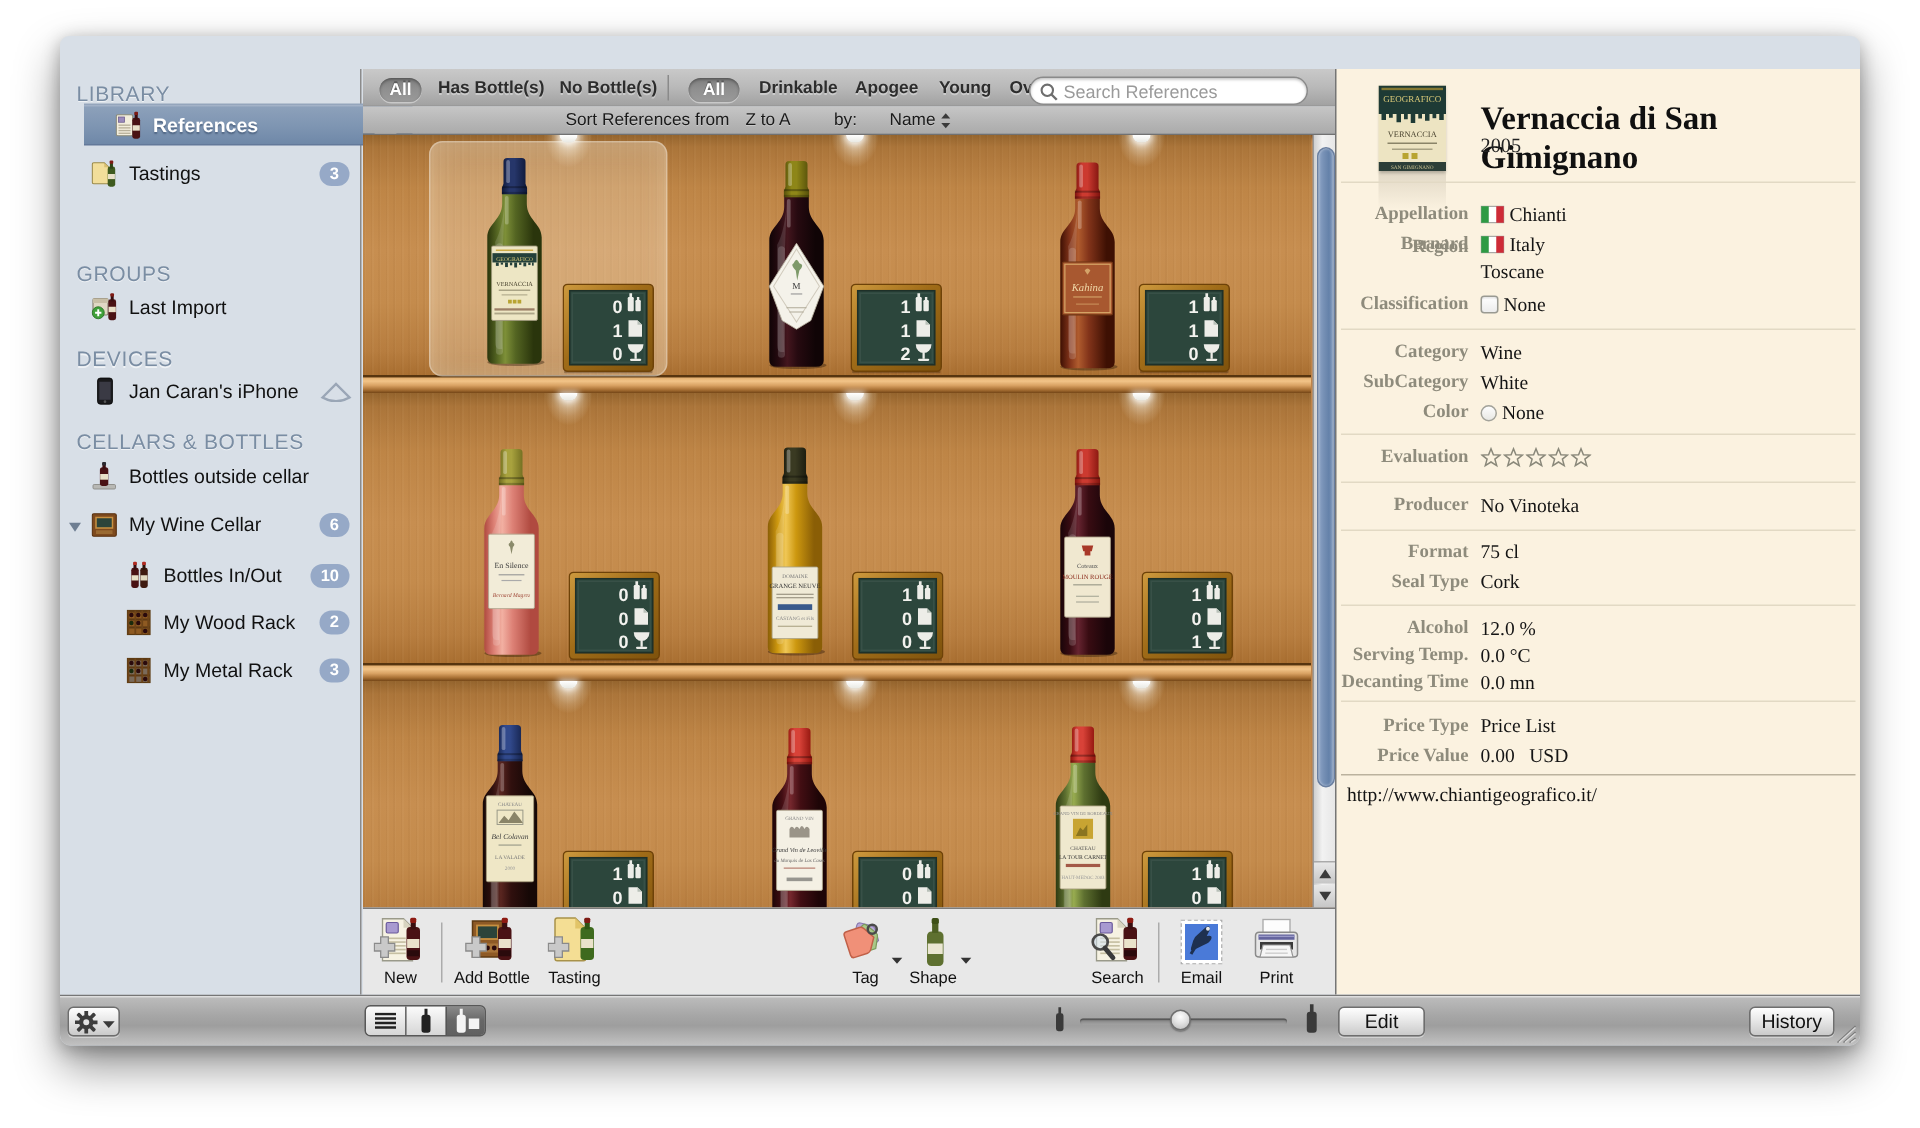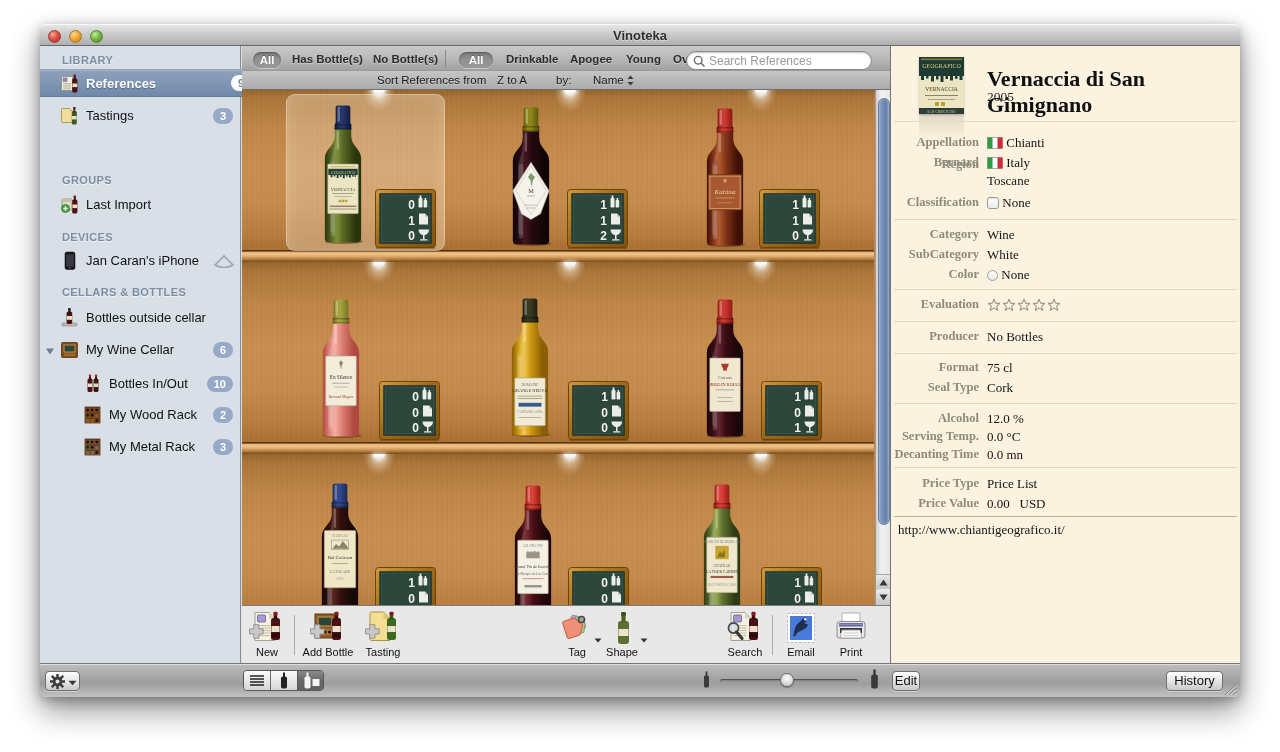--- a/index.html
+++ b/index.html
@@ -3,25 +3,25 @@
 *{margin:0;padding:0;box-sizing:border-box}
 html,body{width:1280px;height:752px;background:#fff;font-family:"Liberation Sans",sans-serif;overflow:hidden}
 #win{position:absolute;left:40px;top:24px;width:1200px;height:673px;border-radius:6px 6px 7px 7px;
  box-shadow:0 14px 30px rgba(0,0,0,0.42),0 3px 12px rgba(0,0,0,0.28);background:#D8DFE7}
 #titlebar{position:absolute;left:0;top:0;width:1200px;height:22px;border-radius:5px 5px 0 0;
  background:linear-gradient(180deg,#E9E9E9 0%,#CFCFCF 40%,#B4B4B4 90%,#AFAFAF 100%);
  border-bottom:1px solid #676767;box-shadow:inset 0 1px 0 rgba(255,255,255,0.7)}
 #titlebar .tl{position:absolute;top:5.5px;width:13px;height:13px;border-radius:50%}
 #title{position:absolute;left:0;right:0;top:4px;text-align:center;font-size:13px;font-weight:bold;color:#2e2e2e;text-shadow:0 1px 1px rgba(255,255,255,0.55)}
 #sidebar{position:absolute;left:0;top:22px;width:201px;height:617px;background:#D8DFE7;border-right:1px solid #8B8B8B}
-.shead{position:absolute;left:22px;font-size:11px;font-weight:bold;color:#7A8DA3;letter-spacing:0.4px;text-shadow:0 1px 0 rgba(255,255,255,0.6)}
+.shead{position:absolute;left:11px;font-size:14px;font-weight:normal;color:#7A8DA3;letter-spacing:0.4px;text-shadow:0 1px 0 rgba(255,255,255,0.6)}
 .srow{position:absolute;left:0;width:201px;height:26px;font-size:13px;color:#111}
 .badge{position:absolute;right:8px;top:5px;height:16px;border-radius:8px;background:#96A9C7;color:#fff;
  font-size:11px;font-weight:bold;line-height:16px;padding:0 7px;text-shadow:none}
-#selrow{position:absolute;left:0;top:23px;width:219px;height:28px;
+#selrow{position:absolute;left:16px;top:23px;width:219px;height:28px;
  background:linear-gradient(180deg,#A9B7CB 0%,#8CA0BA 6%,#7E95B2 55%,#6F88A8 100%);
  border-top:1px solid #94A5BC;border-bottom:1px solid #63799A}
 #selrow .lab{color:#fff;font-weight:bold;text-shadow:0 1px 1px rgba(40,60,90,0.5)}
 #selrow .badge{background:#fff;color:#7189A9}
 #main{position:absolute;left:202px;top:22px;width:648px;height:617px}
 #filterbar{position:absolute;left:0;top:0;width:648px;height:25px;
  background:linear-gradient(180deg,#C9C9C9 0%,#B9B9B9 50%,#A2A2A2 100%);border-bottom:1px solid #9A9A9A}
 .fitem{position:absolute;top:7px;font-size:11.5px;font-weight:bold;color:#2d2d2d;text-shadow:0 1px 0 rgba(255,255,255,0.35);white-space:nowrap}
 .fpill{position:absolute;top:6px;height:16px;border-radius:9px;background:linear-gradient(180deg,#7E7E7E,#8F8F8F 45%,#9A9A9A);
  color:#fff;font-size:11.5px;font-weight:bold;line-height:16px;text-align:center;text-shadow:0 -1px 0 rgba(0,0,0,0.3);
@@ -58,26 +58,20 @@
 .rlab{position:absolute;width:88px;text-align:right;font-size:12.5px;font-weight:bold;color:#8E8B7C;white-space:nowrap}
 .rval{position:absolute;left:96px;font-size:13px;color:#141414;white-space:nowrap}
 #bottombar{position:absolute;left:0;top:639px;width:1200px;height:34px;border-radius:0 0 7px 7px;
  background:linear-gradient(180deg,#BDBDBD 0%,#A6A6A6 40%,#9E9E9E 60%,#C2C2C2 100%);
  border-top:1px solid #767676;box-shadow:inset 0 1px 0 rgba(255,255,255,0.5)}
 .btn{position:absolute;height:20px;border-radius:4px;border:1px solid #6e6e6e;
  background:linear-gradient(180deg,#FEFEFE 0%,#E8E8E8 45%,#CACACA 100%);
  font-size:13px;color:#111;text-align:center;line-height:18px;box-shadow:0 1px 0 rgba(255,255,255,0.4)}
 </style></head><body>
 <div id="win">
-    <div id="titlebar">
-<div class="tl" style="left:8px;background:radial-gradient(circle at 35% 30%,#F8A8A0 0%,#E4574A 40%,#C33A2E 75%,#8E1E16 100%);border:0.5px solid #9a3a30"></div>
-<div class="tl" style="left:29px;background:radial-gradient(circle at 35% 30%,#FCD888 0%,#EFA83C 45%,#D88A20 80%,#9A5E10 100%);border:0.5px solid #a87828"></div>
-<div class="tl" style="left:50px;background:radial-gradient(circle at 35% 30%,#C0EC9A 0%,#77B842 45%,#55962A 80%,#356A14 100%);border:0.5px solid #5a8a38"></div>
-<div id="title">Vinoteka</div>
-    </div>
     <div id="sidebar">
       <div class="shead" style="top:8px">LIBRARY</div>
       <div class="shead" style="top:128px">GROUPS</div>
       <div class="shead" style="top:185px">DEVICES</div>
       <div class="shead" style="top:240px">CELLARS &amp; BOTTLES</div>
       <div id="selrow">
         <div class="ic" style="position:absolute;left:21px;top:4px">
           <svg width="18" height="20" viewBox="0 0 18 20" style="display:block">
             <rect x="0.5" y="2.5" width="11" height="14" rx="1" fill="#F2EDDC" stroke="#8a8a7a" stroke-width="0.8"></rect>
             <rect x="2" y="4" width="4" height="3.5" fill="#9A8ABC" stroke="#6a5a8c" stroke-width="0.5"></rect>
@@ -1142,21 +1136,21 @@
         </svg><svg width="14" height="14" viewBox="0 0 14 14" style="vertical-align:-2.5px;margin-right:1px">
           <path d="M7,1.2 L8.6,5.2 L13,5.4 L9.6,8.1 L10.8,12.4 L7,10 L3.2,12.4 L4.4,8.1 L1,5.4 L5.4,5.2 Z" fill="none" stroke="#8a887a" stroke-width="1"></path>
         </svg><svg width="14" height="14" viewBox="0 0 14 14" style="vertical-align:-2.5px;margin-right:1px">
           <path d="M7,1.2 L8.6,5.2 L13,5.4 L9.6,8.1 L10.8,12.4 L7,10 L3.2,12.4 L4.4,8.1 L1,5.4 L5.4,5.2 Z" fill="none" stroke="#8a887a" stroke-width="1"></path>
         </svg><svg width="14" height="14" viewBox="0 0 14 14" style="vertical-align:-2.5px;margin-right:1px">
           <path d="M7,1.2 L8.6,5.2 L13,5.4 L9.6,8.1 L10.8,12.4 L7,10 L3.2,12.4 L4.4,8.1 L1,5.4 L5.4,5.2 Z" fill="none" stroke="#8a887a" stroke-width="1"></path>
         </svg><svg width="14" height="14" viewBox="0 0 14 14" style="vertical-align:-2.5px;margin-right:1px">
           <path d="M7,1.2 L8.6,5.2 L13,5.4 L9.6,8.1 L10.8,12.4 L7,10 L3.2,12.4 L4.4,8.1 L1,5.4 L5.4,5.2 Z" fill="none" stroke="#8a887a" stroke-width="1"></path>
         </svg></div>
       <div class="rlab" style="top:283px">Producer</div>
-      <div class="rval" style="top:283px">No Bottles</div>
+      <div class="rval" style="top:283px">No Vinoteka</div>
       <div class="rlab" style="top:314px">Format</div>
       <div class="rval" style="top:314px">75 cl</div>
       <div class="rlab" style="top:334px">Seal Type</div>
       <div class="rval" style="top:334px">Cork</div>
       <div class="rlab" style="top:365px">Alcohol</div>
       <div class="rval" style="top:365px">12.0 %</div>
       <div class="rlab" style="top:383px">Serving Temp.</div>
       <div class="rval" style="top:383px">0.0 °C</div>
       <div class="rlab" style="top:401px">Decanting Time</div>
       <div class="rval" style="top:401px">0.0 mn</div>
@@ -1214,19 +1208,19 @@
       <svg width="7" height="17" viewBox="0 0 7 17" style="position:absolute;left:663px;top:7px">
         <rect x="1" y="4.5" width="5" height="12" rx="1.6" fill="#3a3a3a"></rect>
         <rect x="2.6" y="0.5" width="1.8" height="5" fill="#3a3a3a"></rect>
       </svg>
       <div style="position:absolute;left:680px;top:14.5px;width:138px;height:4px;border-radius:2px;background:linear-gradient(180deg,#7e7e7e,#a2a2a2);box-shadow:inset 0 1px 1px rgba(0,0,0,0.4)"></div>
       <div style="position:absolute;left:740px;top:9px;width:14px;height:14px;border-radius:50%;background:radial-gradient(circle at 50% 32%,#FDFDFD 0%,#E2E2E2 45%,#B8B8B8 100%);border:1px solid #6e6e6e;box-shadow:0 1px 1px rgba(0,0,0,0.3)"></div>
       <svg width="9" height="20" viewBox="0 0 9 20" style="position:absolute;left:830px;top:5px">
         <rect x="1.2" y="5.5" width="6.6" height="14" rx="2" fill="#3a3a3a"></rect>
         <rect x="3.3" y="0.5" width="2.4" height="6" fill="#3a3a3a"></rect>
       </svg>
-      <div class="btn" style="left:852px;top:7px;width:28px">Edit</div>
+      <div class="btn" style="left:852px;top:7px;width:58px">Edit</div>
       <div class="btn" style="left:1126px;top:7px;width:57px">History</div>
       <svg width="14" height="13" viewBox="0 0 14 13" style="position:absolute;right:2px;bottom:1px">
 <path d="M13,1 L1,12 M13,5 L5,12 M13,9 L9,12" stroke="#7a7a7a" stroke-width="1"></path>
 <path d="M13,2 L2,12 M13,6 L6,12 M13,10 L10,12" stroke="#d8d8d8" stroke-width="1"></path>
       </svg>
     </div>
   </div>
 </body></html>

